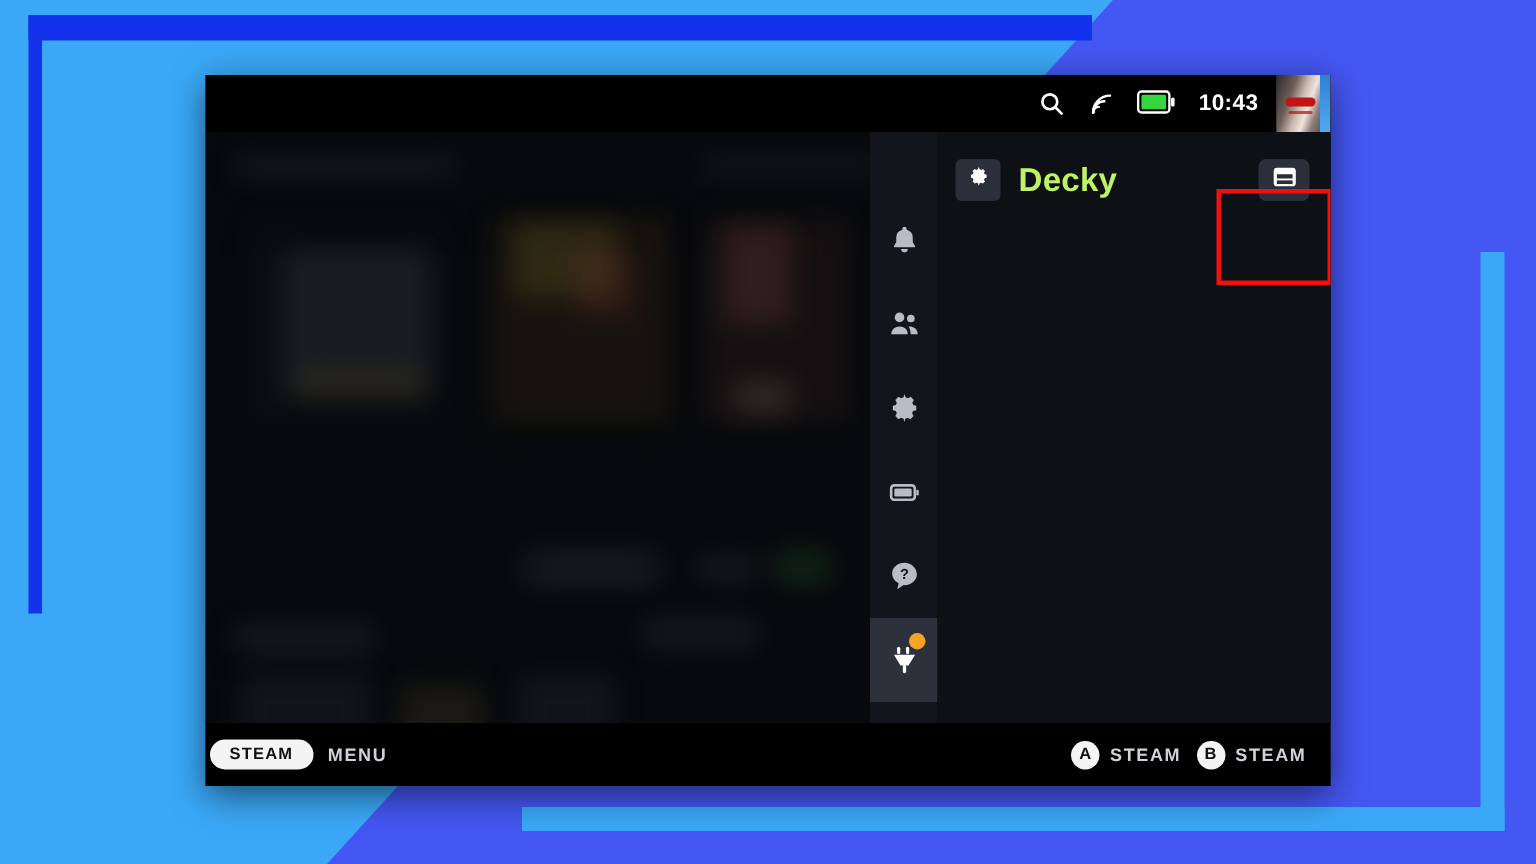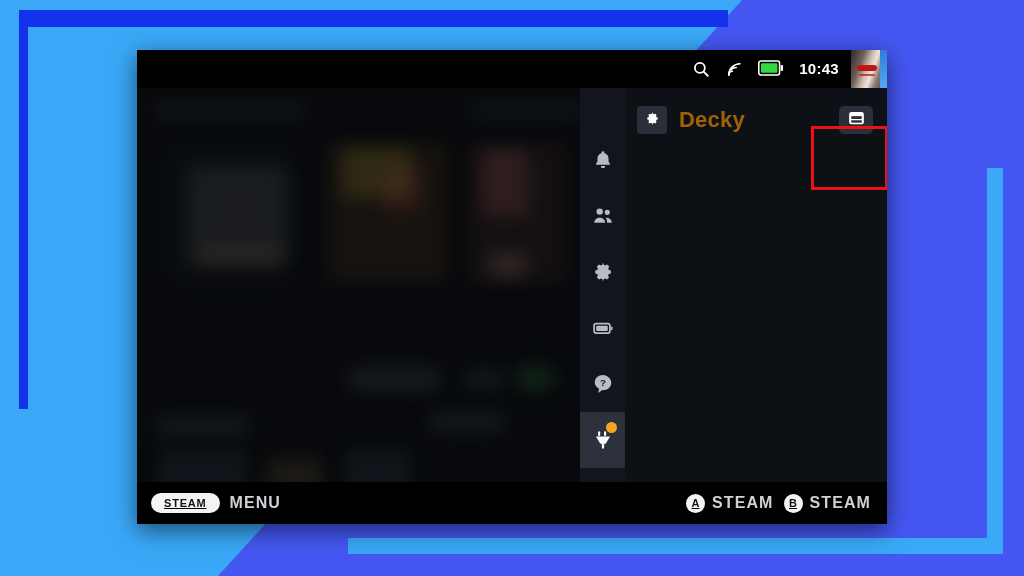--- a/index.html
+++ b/index.html
@@ -183,21 +183,21 @@
   #gear-btn {
     width: 30px; height: 28px;
     background: #2a2f3a;
     border-radius: 4px;
     display: flex;
     align-items: center;
     justify-content: center;
     flex: none;
   }
   #panel-title {
-    color: #a16207;
+    color: #bef264;
     font-size: 22px;
     font-weight: bold;
     letter-spacing: .2px;
     flex: 1;
   }
   #store-btn {
     width: 34px; height: 28px;
     background: #2a2f3a;
     border-radius: 5px;
     display: flex;
@@ -213,39 +213,38 @@
     z-index: 9;
     pointer-events: none;
   }
 
   
   #footer {
     height: 42px;
     background: #000;
     display: flex;
     align-items: center;
-    padding: 0 16px 0 14px;
+    padding: 0 16px 0 3px;
     flex: none;
     position: relative;
     z-index: 6;
-    text-decoration: underline;
   }
   #footer-left { display: flex; align-items: center; gap: 10px; }
   #steam-pill {
     background: #f4f4f4;
     color: #111;
     font-size: 11px;
     font-weight: bold;
     letter-spacing: .8px;
     padding: 4px 13px;
     border-radius: 11px;
   }
   .foot-label {
     color: #cfd3d8;
-    font-size: 16px;
+    font-size: 12px;
     font-weight: bold;
     letter-spacing: 1.1px;
   }
   #footer-right {
     margin-left: auto;
     display: flex;
     align-items: center;
     gap: 10px;
   }
   .btn-hint { display: flex; align-items: center; gap: 7px; }

